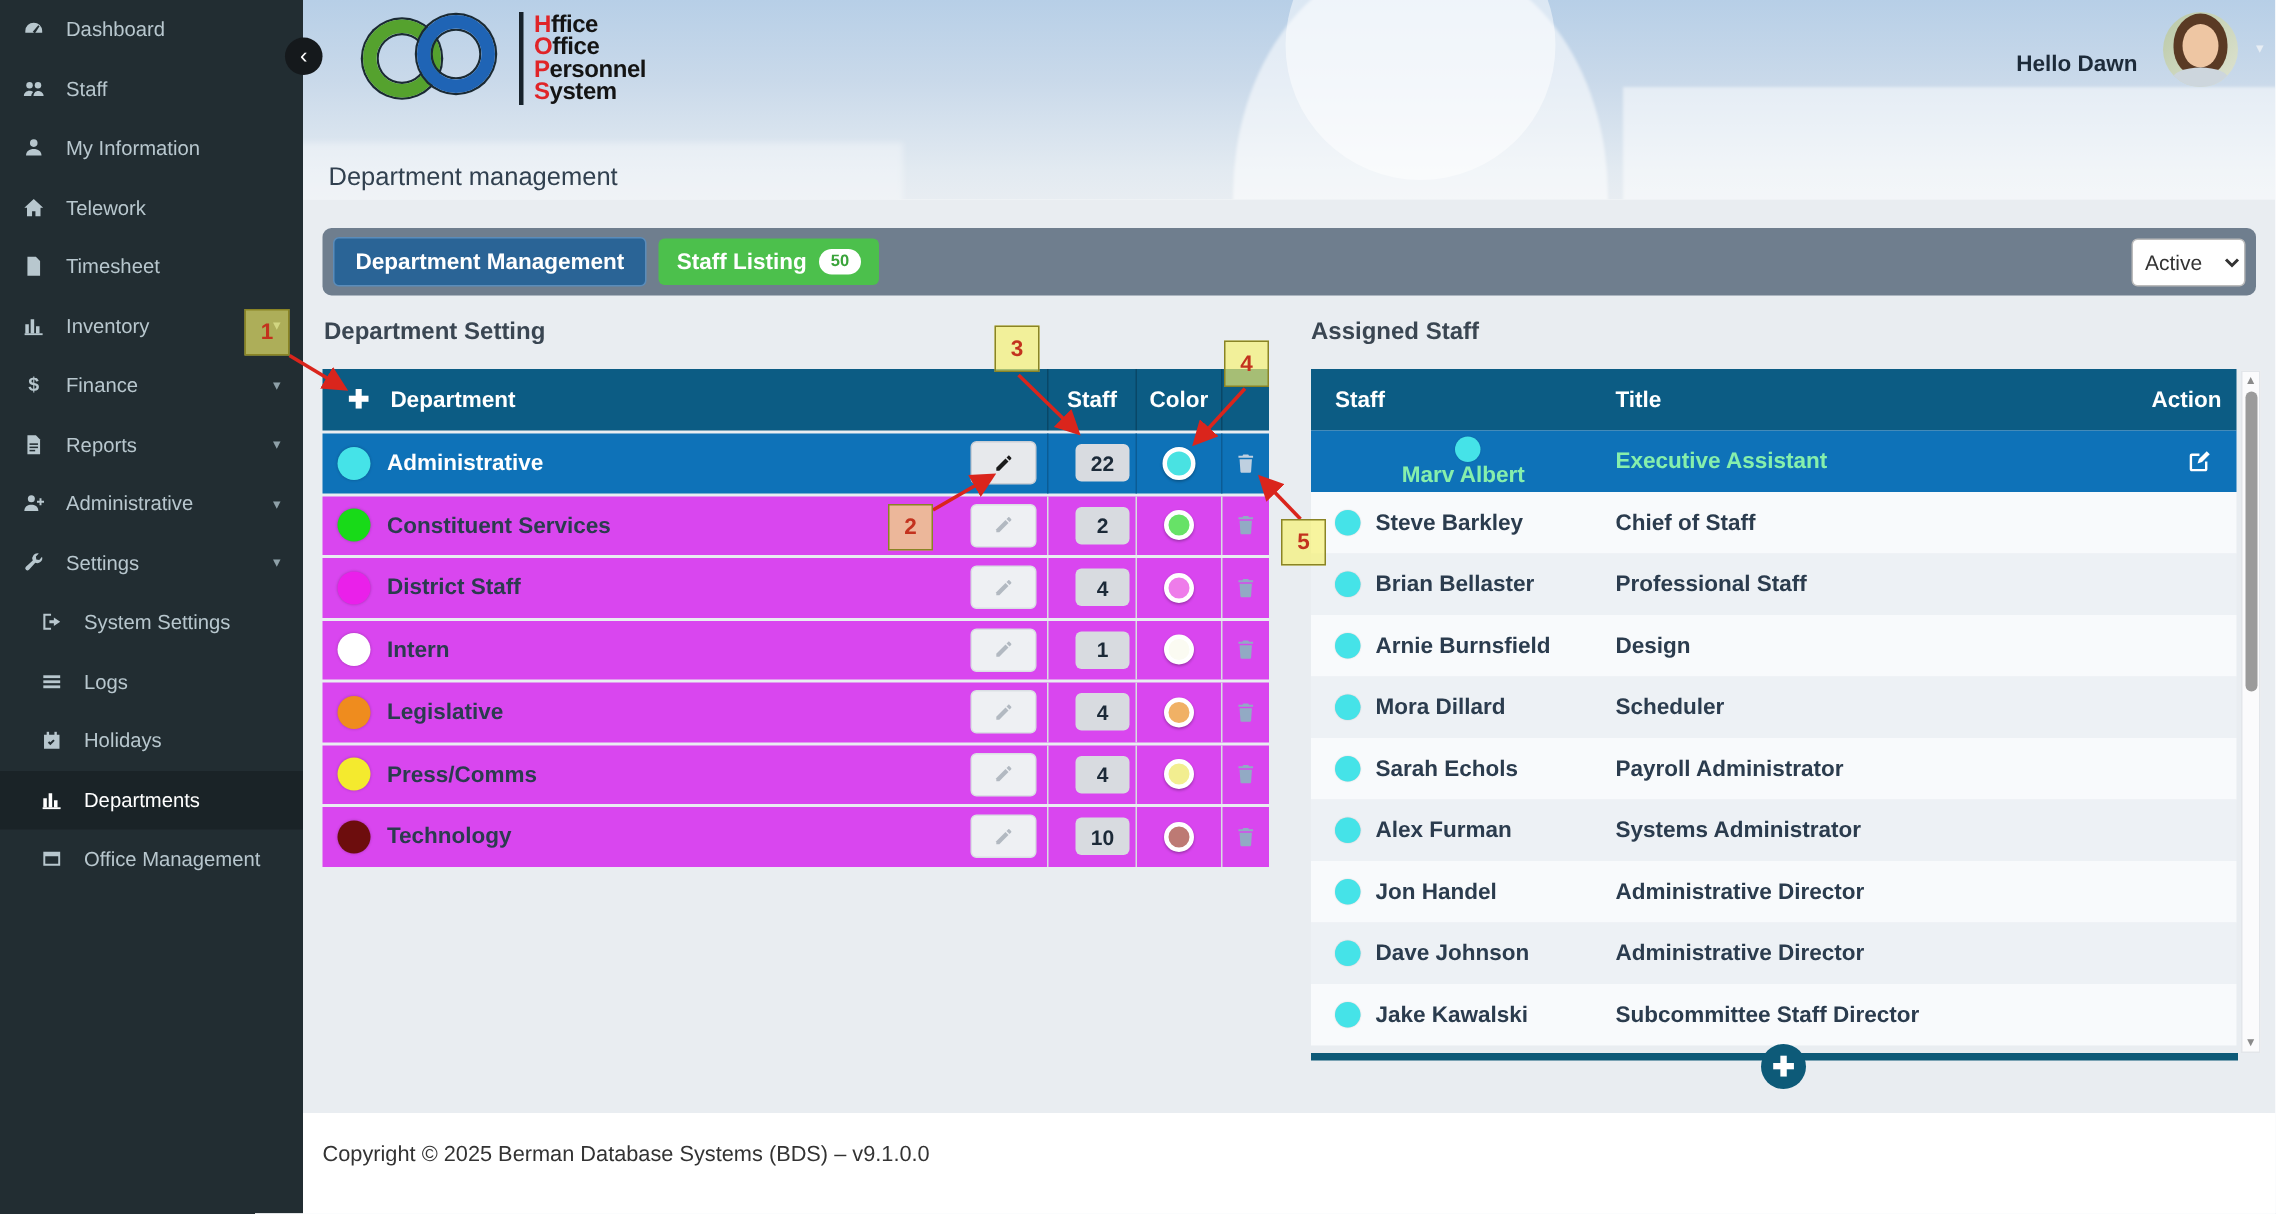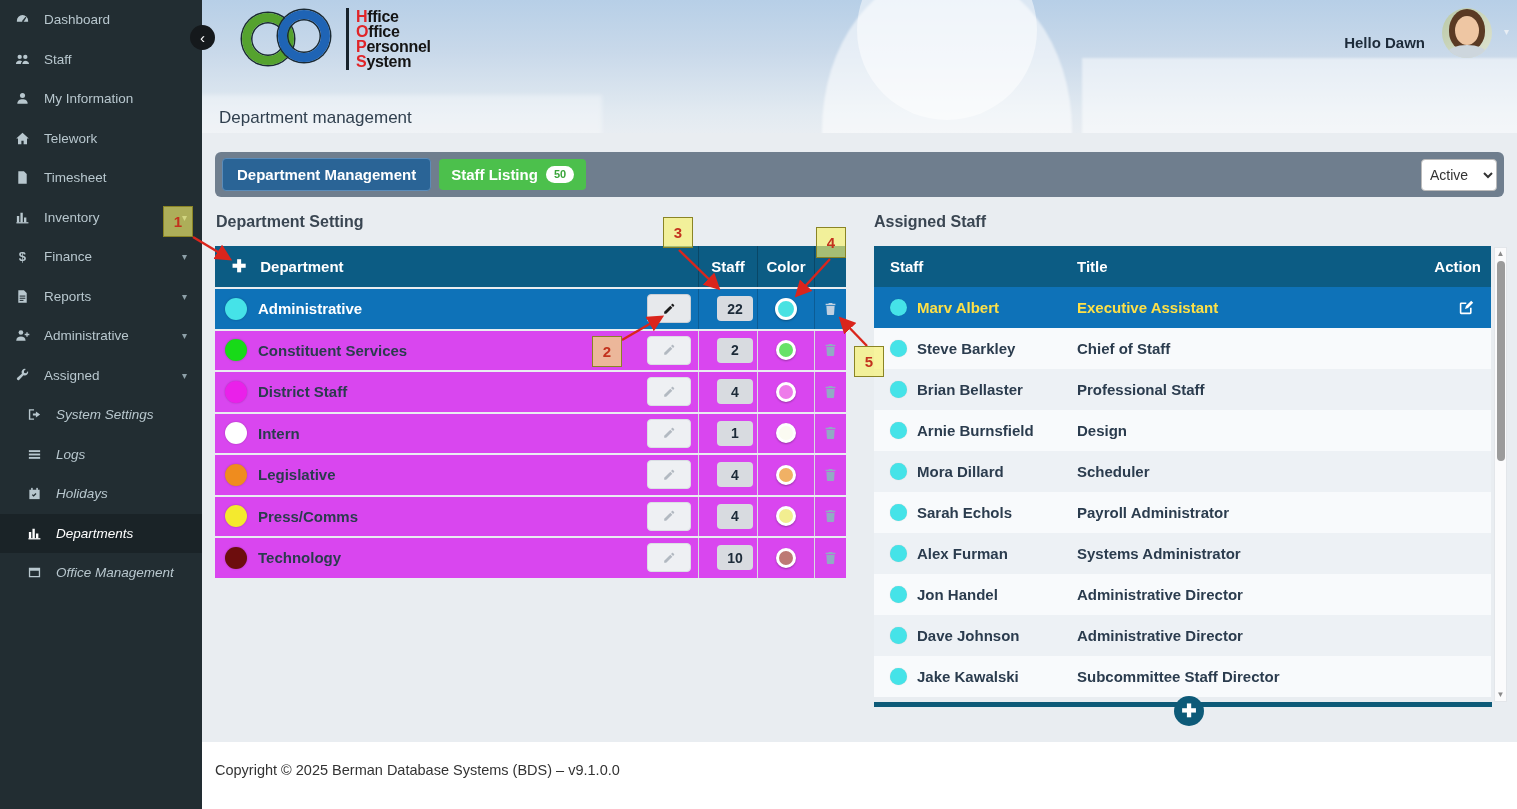--- a/index.html
+++ b/index.html
@@ -4,21 +4,21 @@
 <style>
   * { margin:0; padding:0; box-sizing:border-box; }
   html,body { background:#fff; }
   .app { position:relative; width:1517px; height:809px; overflow:hidden;
          font-family:"Liberation Sans", sans-serif; background:#fff; }
 
   
   .sidebar { position:absolute; left:0; top:0; width:202px; height:809px; background:#222d32; z-index:3; }
   .nav-item { height:39.5px; display:flex; align-items:center; padding-left:15px;
               color:#b8c7ce; font-size:13.5px; cursor:pointer; }
-  .nav-item.sub { padding-left:27px;font-style:italic; }
+  .nav-item.sub { padding-left:27px; }
   .nav-item.active { background:#1a2327; color:#fff; }
   .nav-ico { width:21px; margin-right:8px; display:flex; align-items:center; }
   .nav-ico svg { width:15px; height:15px; fill:currentColor; }
   .nav-caret { margin-left:auto; margin-right:15px; font-size:10px; color:#8ea0a8; }
 
   .collapse-btn { position:absolute; left:190px; top:25px; width:25px; height:25px; border-radius:50%;
                   background:#15191c; color:#fff; z-index:6; display:flex; align-items:center;
                   justify-content:center; font-size:15px; line-height:1; cursor:pointer; }
 
   
@@ -121,21 +121,21 @@
   .shead .h-staff { padding-left:16px; }
   .shead .h-action { text-align:right; padding-right:10px; }
   .srow { height:41px; display:grid; grid-template-columns:203px 341px 73px; align-items:center; }
   .srow:nth-child(odd)  { background:#edf1f5; }
   .srow:nth-child(even) { background:#f8fafc; }
   .srow.active { background:#0e72b8 !important; }
   .s-name { display:flex; align-items:center; font-size:15px; color:#2b3c4e; font-weight:bold; }
   .srow .dot { width:17px; height:17px; border-radius:50%; margin:0 10px 0 16px; flex:none;
                box-shadow:0 0 1px rgba(0,0,0,.2); }
   .s-title { font-size:15px; color:#2b3c4e; font-weight:bold; }
-  .srow.active .s-name,.srow.active .s-title { color:#fde047; }
+  .srow.active .s-name,.srow.active .s-title { color:#86efac;flex-direction:column; }
   .s-action { display:flex; justify-content:flex-end; padding-right:16px; }
   .row-edit { background:none; border:none; cursor:pointer; display:flex; }
   .row-edit svg { width:17px; height:17px; fill:#fff; }
 
   .vscroll { position:absolute; left:1292px; top:114px; width:13px; height:455px; background:#fbfbfc;
              border:1px solid #e3e6ea; display:flex; flex-direction:column; align-items:center;
              justify-content:space-between; padding:2px 0; z-index:2; }
   .vs-arrow { font-size:8px; color:#8a8a8a; line-height:1; }
   .vs-thumb { position:absolute; left:2px; top:13px; width:8px; height:200px; background:#9b9b9b;
               border-radius:5px; cursor:grab; }
@@ -272,21 +272,21 @@
           <span class="nav-label">Administrative</span>
           <span class="nav-caret">▾</span>
         </div>
 
         <div class="nav-item">
           <span class="nav-ico">
             <svg viewBox="0 0 16 16">
               <path d="M13.9 3.3a3.6 3.6 0 0 1-4.8 4.4l-4.5 4.9a1.5 1.5 0 0 1-2.2-2.1L7.3 6a3.6 3.6 0 0 1 4.3-4.9L9.5 3.2l.3 2.1 2.1.3z"></path>
             </svg>
           </span>
-          <span class="nav-label">Assigned</span>
+          <span class="nav-label">Settings</span>
           <span class="nav-caret">▾</span>
         </div>
 
         <div class="nav-item sub">
           <span class="nav-ico">
             <svg viewBox="0 0 16 16">
               <path d="M2 2.3h5.5v1.5H3.5v8.4h4v1.5H2z"></path>
               <path d="M9.5 4.9L14 8l-4.5 3.1V9H6.3V7h3.2z"></path>
             </svg>
           </span>

